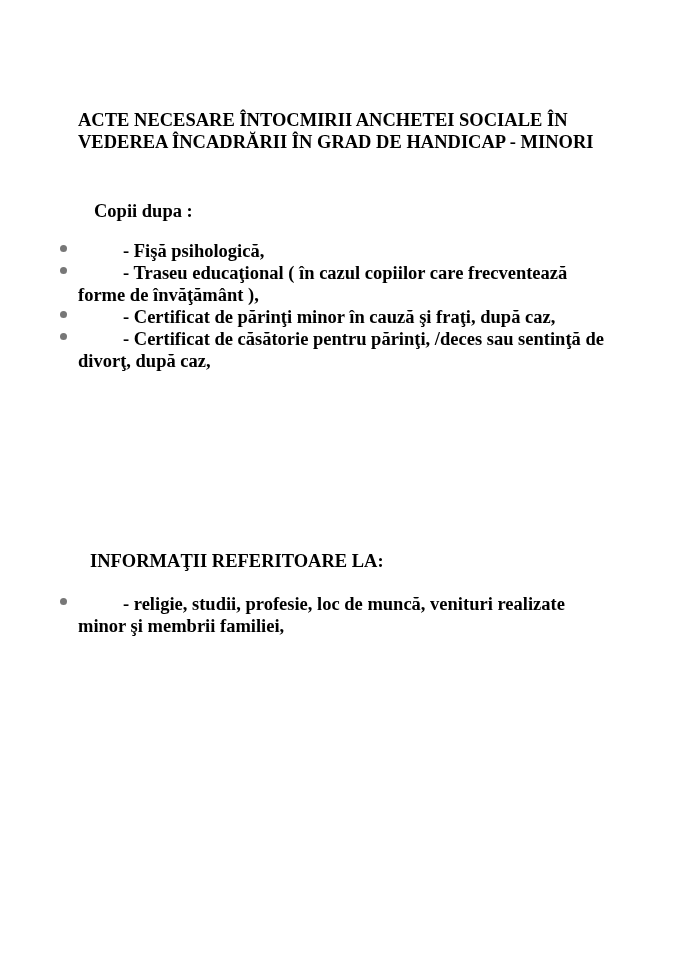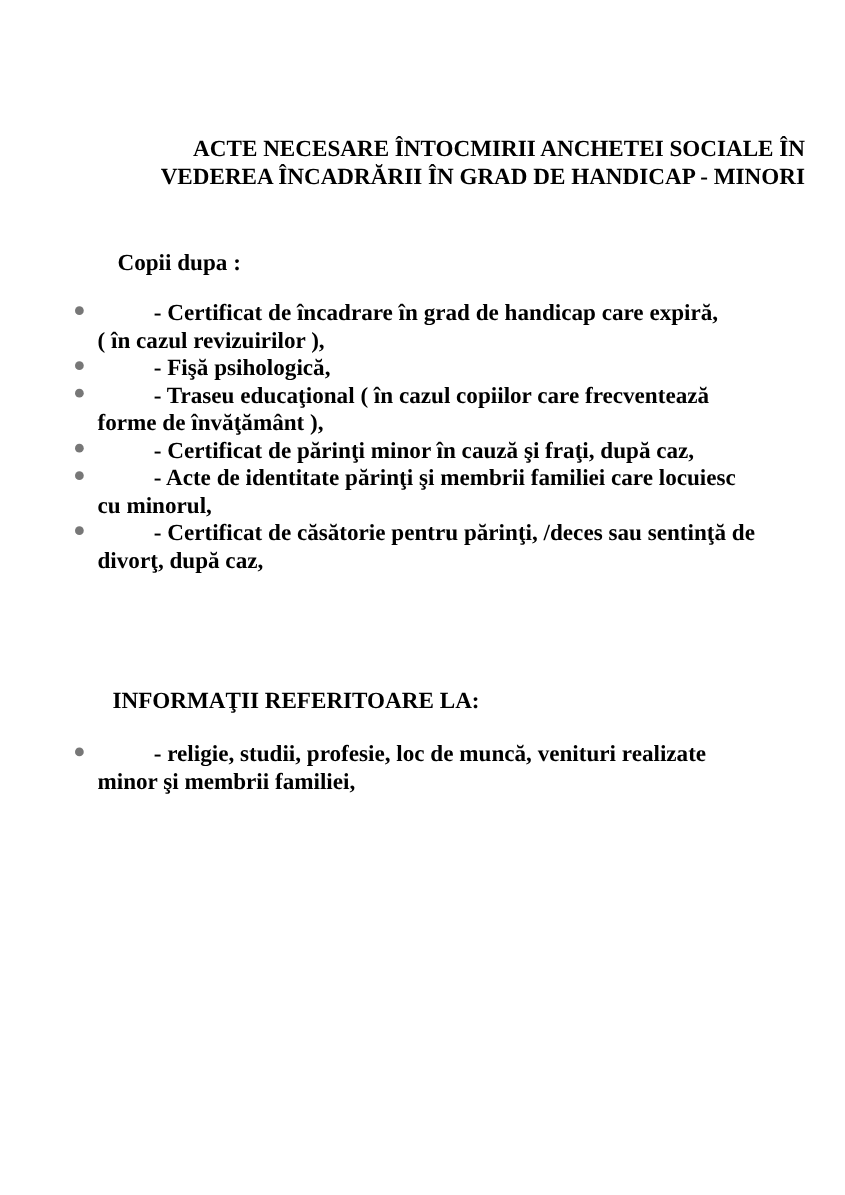--- a/index.html
+++ b/index.html
@@ -17,23 +17,22 @@
     font-weight: bold;
     color: #000000;
     font-size: 18.5px;
     line-height: 22px;
   }
   .doc-title {
     position: absolute;
     top: 109px;
     left: 78px;
     width: 518px;
-    text-align: right;
+    text-align: left;
     white-space: pre;
-    margin-left: 48px;
   }
   .sec-heading {
     position: absolute;
     left: 78px;
     white-space: pre;
   }
   .sec-heading.copii { top: 200px; margin-left: 16px; }
   .sec-heading.informatii { top: 550px; margin-left: 12px; }
   .list {
     position: absolute;
@@ -64,40 +63,30 @@
 <div class="page">
 
   <div class="doc-title">ACTE NECESARE ÎNTOCMIRII ANCHETEI SOCIALE ÎN
 VEDEREA ÎNCADRĂRII ÎN GRAD DE HANDICAP - MINORI</div>
 
   <div class="sec-heading copii">Copii dupa :</div>
 
   <div class="list list1">
     <div class="li">
       <span class="bullet"></span>
-      <span class="li-text">- Certificat de încadrare în grad de handicap care expiră,
-( în cazul revizuirilor ),</span>
-    </div>
-    <div class="li">
-      <span class="bullet"></span>
       <span class="li-text">- Fişă psihologică,</span>
     </div>
     <div class="li">
       <span class="bullet"></span>
       <span class="li-text">- Traseu educaţional ( în cazul copiilor care frecventează
 forme de învăţământ ),</span>
     </div>
     <div class="li">
       <span class="bullet"></span>
       <span class="li-text">- Certificat de părinţi minor în cauză şi fraţi, după caz,</span>
-    </div>
-    <div class="li">
-      <span class="bullet"></span>
-      <span class="li-text">- Acte de identitate părinţi şi membrii familiei care locuiesc
-cu minorul,</span>
     </div>
     <div class="li">
       <span class="bullet"></span>
       <span class="li-text">- Certificat de căsătorie pentru părinţi, /deces sau sentinţă de
 divorţ, după caz,</span>
     </div>
   </div>
 
   <div class="sec-heading informatii">INFORMAŢII REFERITOARE LA:</div>
 

